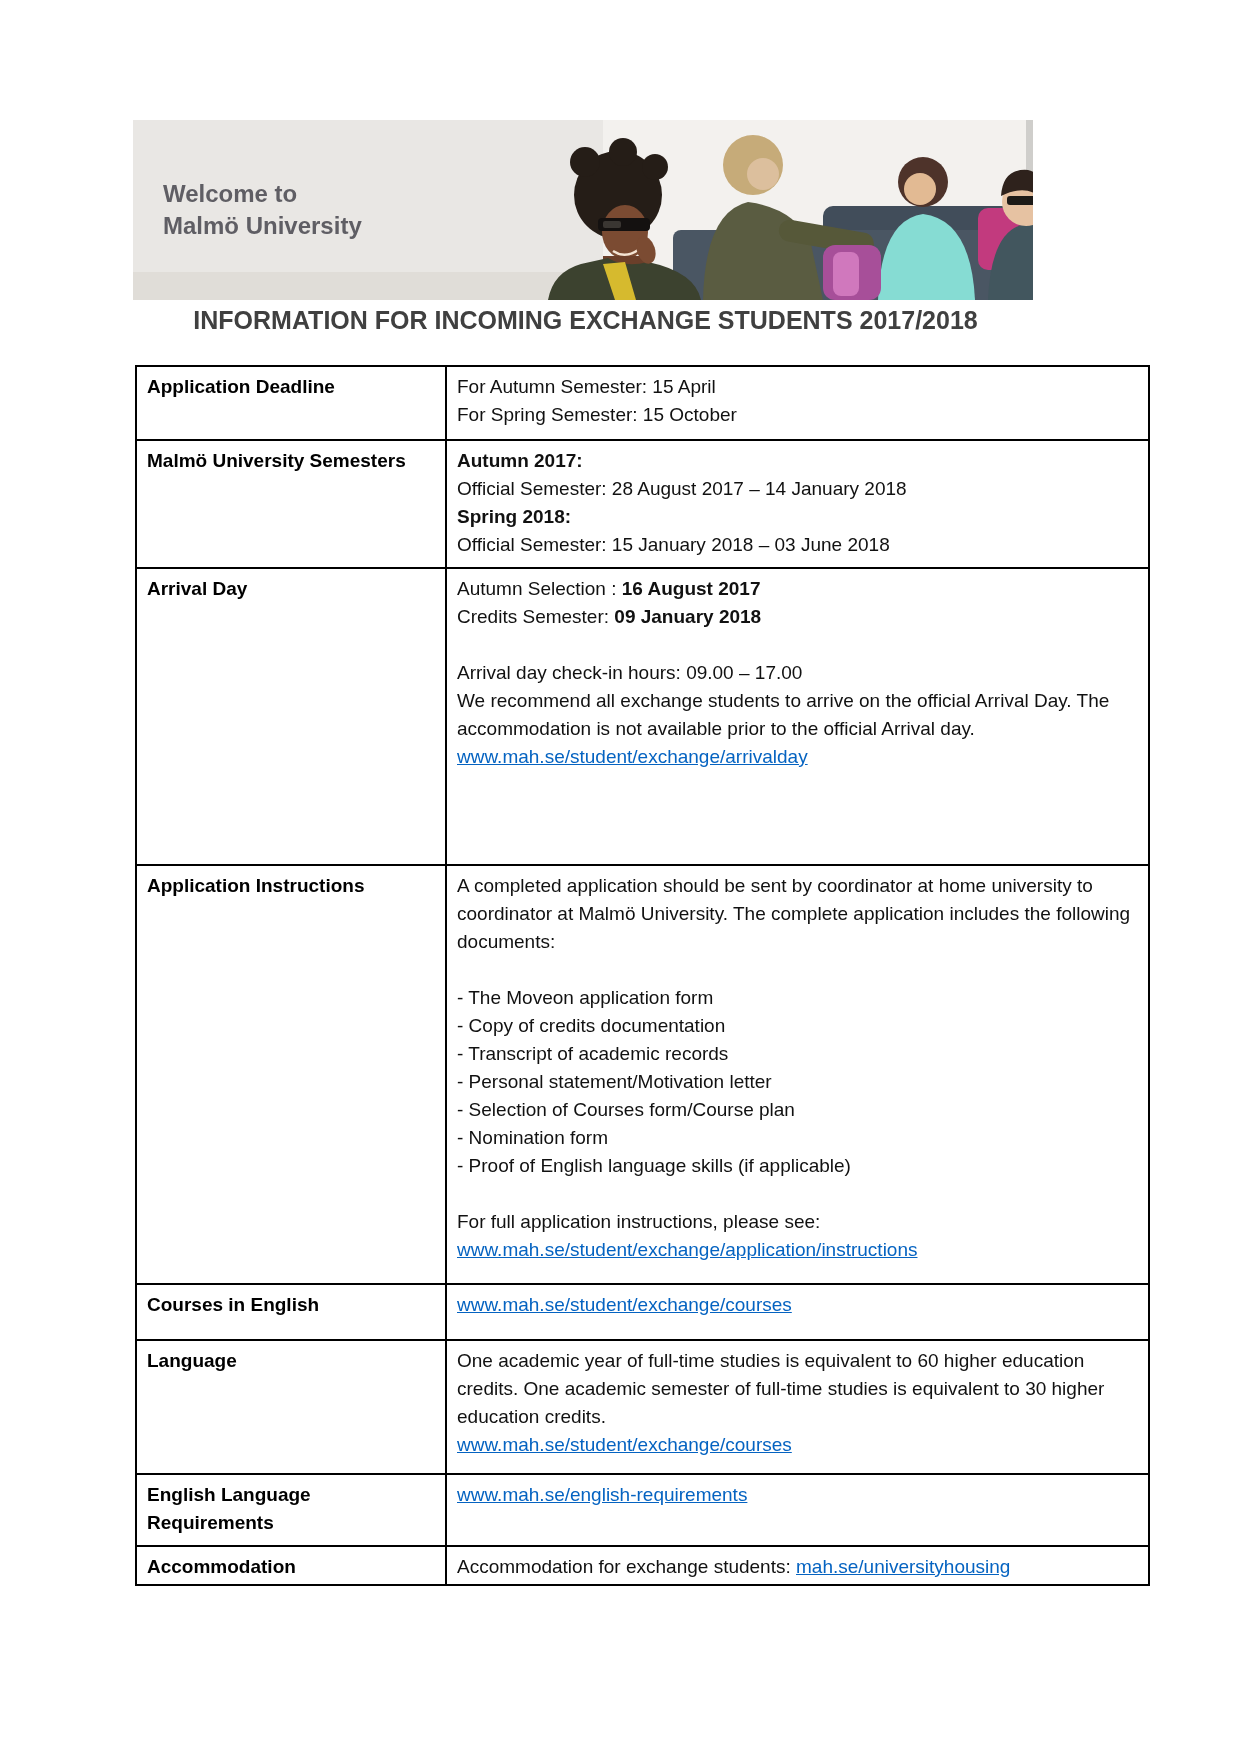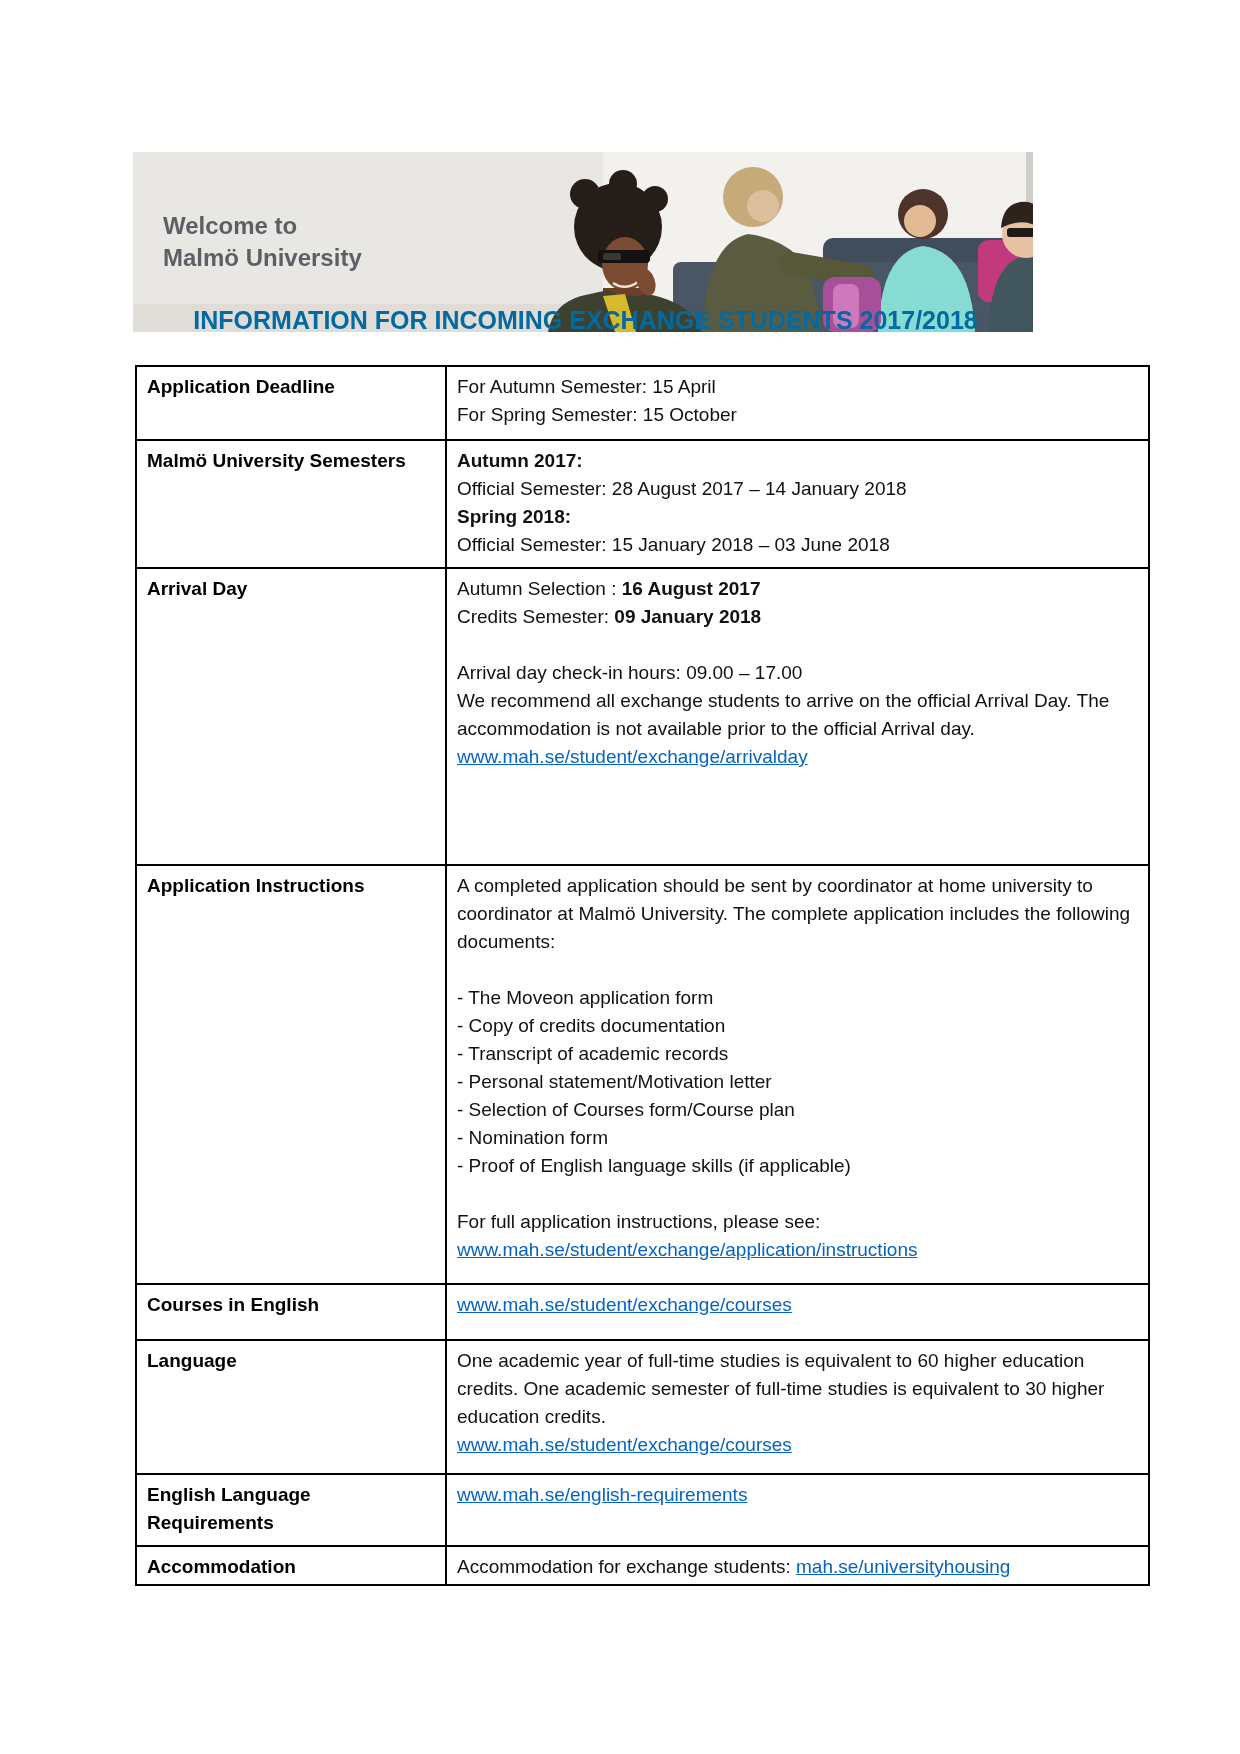--- a/index.html
+++ b/index.html
@@ -7,28 +7,28 @@
     position:relative;
     width:1240px;height:1754px;
     background:#ffffff;
     font-family:"Liberation Sans",sans-serif;
     color:#1a1a1a;
     overflow:hidden;
   }
   
   .banner{
     position:absolute;left:133px;top:120px;
-    width:900px;height:180px;overflow:hidden;margin-top:32px;
+    width:900px;height:180px;overflow:hidden;
   }
   .banner svg{display:block;width:100%;height:100%;}
   
   .title{
     position:absolute;left:133px;top:306px;width:905px;
     margin:0;text-align:center;
-    font-size:25px;font-weight:bold;color:#0369a1;
+    font-size:25px;font-weight:bold;color:#404040;
     letter-spacing:0px;
   }
   
   .info-table{
     position:absolute;left:135px;top:365px;width:1015px;
     border-collapse:collapse;table-layout:fixed;
     font-size:19px;line-height:28px;color:#111;
   }
   .info-table td{
     border:2px solid #000;

